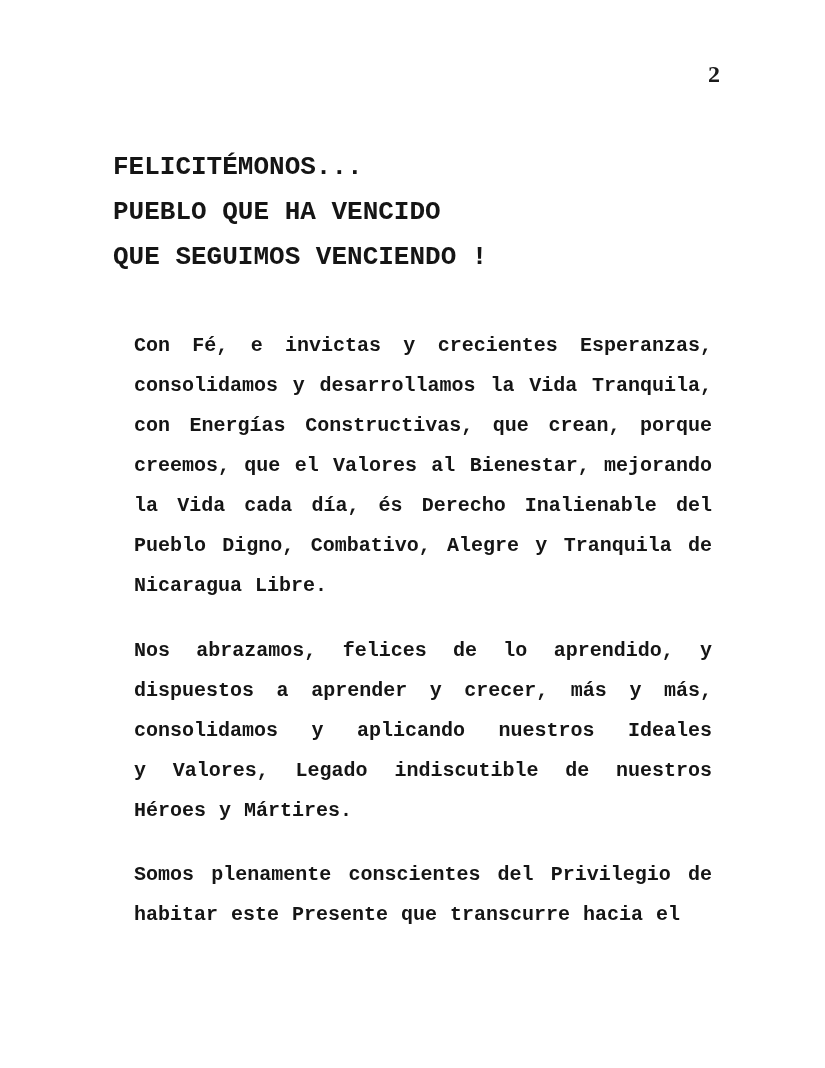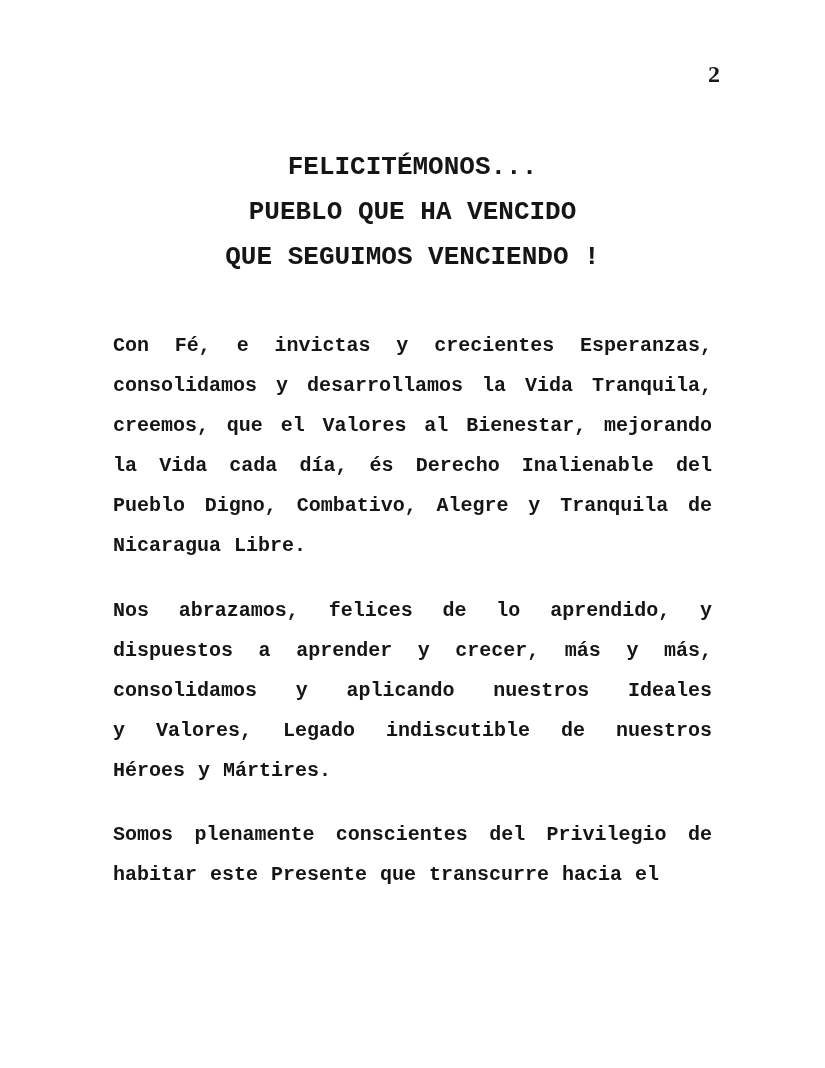--- a/index.html
+++ b/index.html
@@ -34,32 +34,33 @@
     width: 599px;
   }
   .heading {
     font-weight: bold;
     font-size: 26px;
     line-height: 45px;
     letter-spacing: 0px;
     white-space: nowrap;
   }
   .heading .line {
-    text-align: center;
+    text-align: left;
   }
   .paragraph {
     font-weight: bold;
     font-size: 20px;
     line-height: 40px;
   }
   .paragraph .line {
     text-align: justify;
     text-align-last: justify;
     -moz-text-align-last: justify;
     word-spacing: 0.05em;
+    margin-left: 21px;
   }
   .paragraph .line.last {
     text-align-last: left;
     -moz-text-align-last: left;
   }
   .p1 { margin-top: 46px; }
   .p2 { margin-top: 25px; }
   .p3 { margin-top: 24px; }
 </style>
 </head>
@@ -73,20 +74,21 @@
 
     <div class="heading">
       <div class="line">FELICITÉMONOS...</div>
       <div class="line">PUEBLO QUE HA VENCIDO</div>
       <div class="line">QUE SEGUIMOS VENCIENDO !</div>
     </div>
 
     <div class="paragraph p1">
       <div class="line">Con Fé, e invictas y crecientes Esperanzas,</div>
       <div class="line">consolidamos y desarrollamos la Vida Tranquila,</div>
+      <div class="line">con Energías Constructivas, que crean, porque</div>
       <div class="line">creemos, que el Valores al Bienestar, mejorando</div>
       <div class="line">la Vida cada día, és Derecho Inalienable del</div>
       <div class="line">Pueblo Digno, Combativo, Alegre y Tranquila de</div>
       <div class="line last">Nicaragua Libre.</div>
     </div>
 
     <div class="paragraph p2">
       <div class="line">Nos abrazamos, felices de lo aprendido, y</div>
       <div class="line">dispuestos a aprender y crecer, más y más,</div>
       <div class="line">consolidamos y aplicando nuestros Ideales</div>

